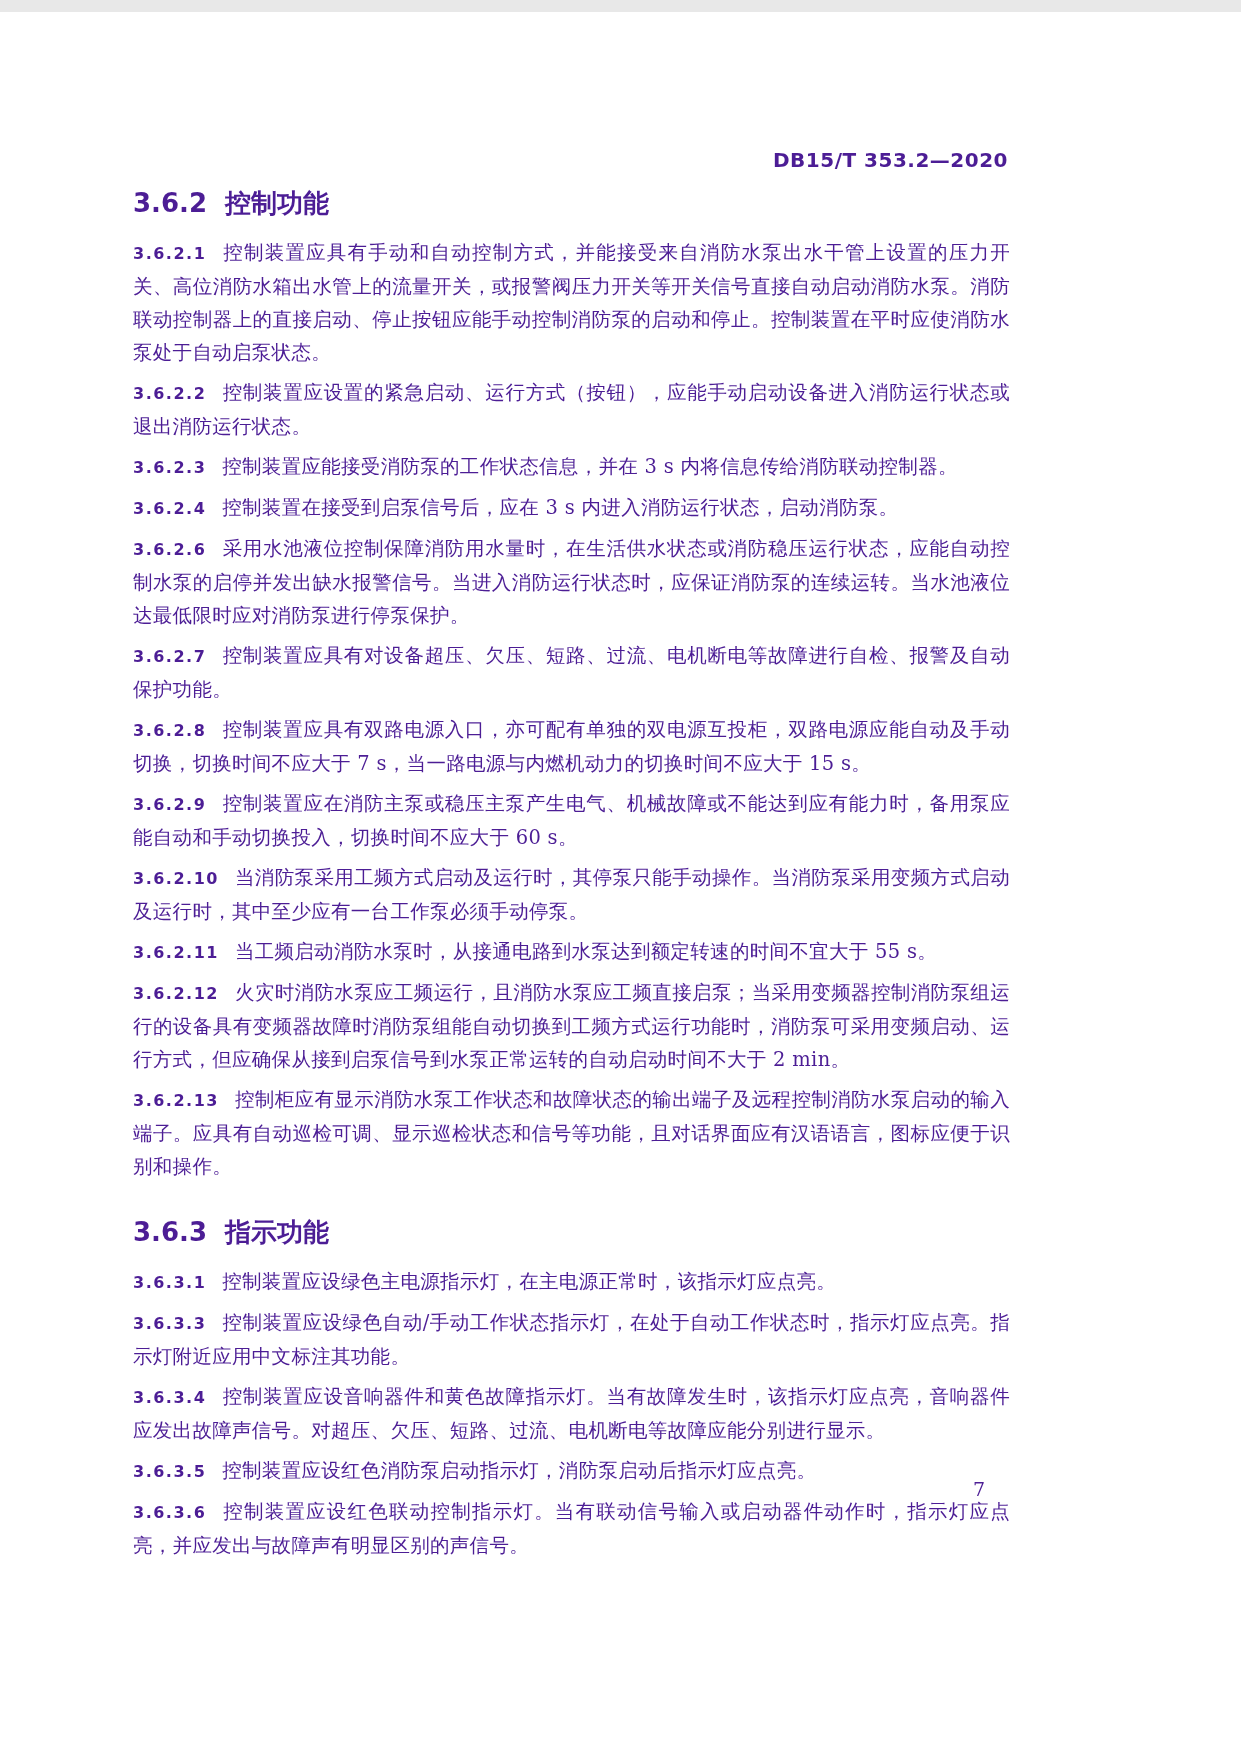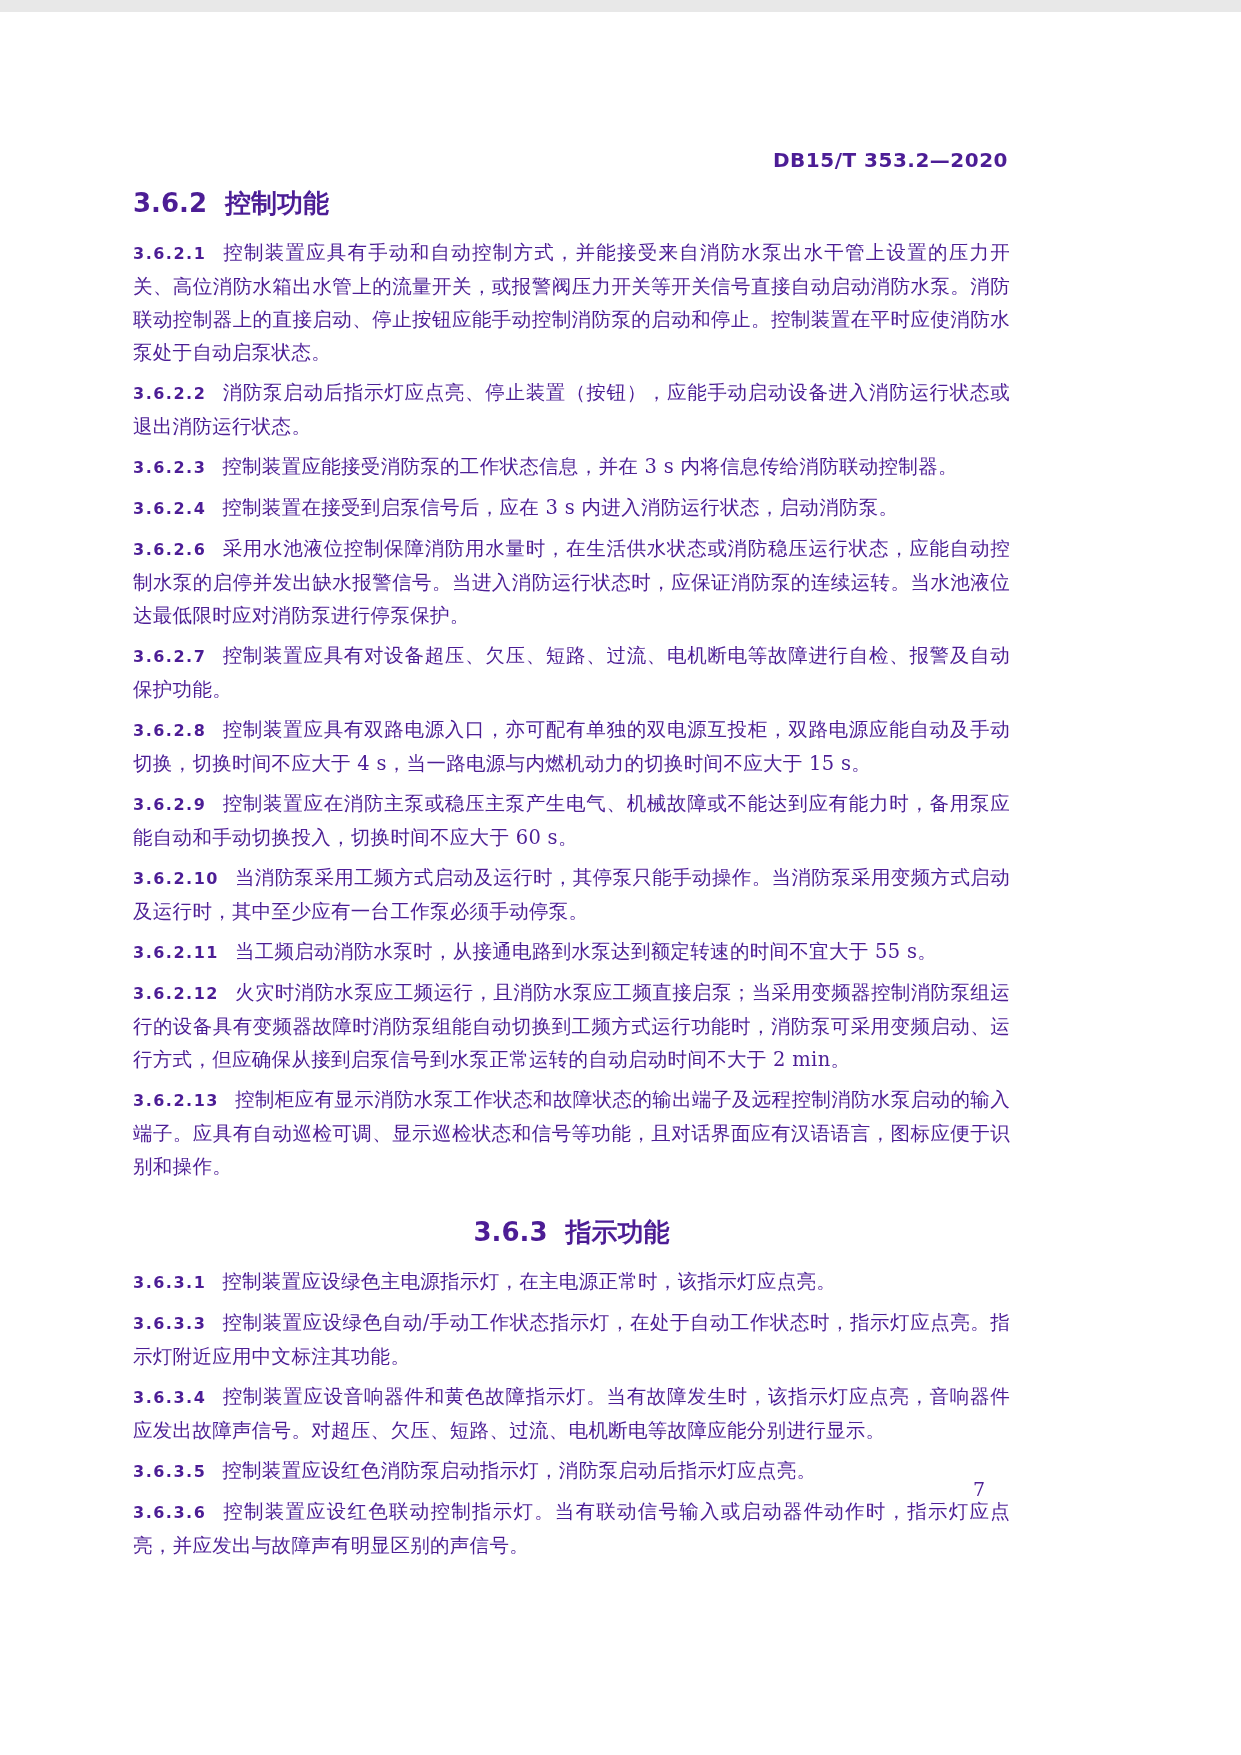--- a/index.html
+++ b/index.html
@@ -35,21 +35,20 @@
   }
   .heading {
     font-family: "DejaVu Sans", "Liberation Sans", sans-serif;
     font-weight: 700;
     font-size: 26px;
     margin: 0 0 18px 0;
     line-height: 30px;
   }
   .heading.spaced-top {
     margin-top: 34px;
-    text-align: center;
   }
   .heading .num {
     margin-right: 18px;
   }
   .clause {
     font-size: 19.5px;
     line-height: 33px;
     text-align: justify;
     margin: 0 0 7px 0;
     letter-spacing: 0.3px;
@@ -74,32 +73,32 @@
 <div class="page">
 
   <div class="doc-code">DB15/T 353.2—2020</div>
 
   <div class="content">
 
     <h3 class="heading"><span class="num">3.6.2</span><span>控制功能</span></h3>
 
     <p class="clause"><span class="num">3.6.2.1</span><span>控制装置应具有手动和自动控制方式，并能接受来自消防水泵出水干管上设置的压力开关、高位消防水箱出水管上的流量开关，或报警阀压力开关等开关信号直接自动启动消防水泵。消防联动控制器上的直接启动、停止按钮应能手动控制消防泵的启动和停止。控制装置在平时应使消防水泵处于自动启泵状态。</span></p>
 
-    <p class="clause"><span class="num">3.6.2.2</span><span>消防泵启动后指示灯应点亮、停止装置（按钮），应能手动启动设备进入消防运行状态或退出消防运行状态。</span></p>
+    <p class="clause"><span class="num">3.6.2.2</span><span>控制装置应设置的紧急启动、运行方式（按钮），应能手动启动设备进入消防运行状态或退出消防运行状态。</span></p>
 
     <p class="clause"><span class="num">3.6.2.3</span><span>控制装置应能接受消防泵的工作状态信息，并在 3 s 内将信息传给消防联动控制器。</span></p>
 
     <p class="clause"><span class="num">3.6.2.4</span><span>控制装置在接受到启泵信号后，应在 3 s 内进入消防运行状态，启动消防泵。</span></p>
 
 
     <p class="clause"><span class="num">3.6.2.6</span><span>采用水池液位控制保障消防用水量时，在生活供水状态或消防稳压运行状态，应能自动控制水泵的启停并发出缺水报警信号。当进入消防运行状态时，应保证消防泵的连续运转。当水池液位达最低限时应对消防泵进行停泵保护。</span></p>
 
     <p class="clause"><span class="num">3.6.2.7</span><span>控制装置应具有对设备超压、欠压、短路、过流、电机断电等故障进行自检、报警及自动保护功能。</span></p>
 
-    <p class="clause"><span class="num">3.6.2.8</span><span>控制装置应具有双路电源入口，亦可配有单独的双电源互投柜，双路电源应能自动及手动切换，切换时间不应大于 4 s，当一路电源与内燃机动力的切换时间不应大于 15 s。</span></p>
+    <p class="clause"><span class="num">3.6.2.8</span><span>控制装置应具有双路电源入口，亦可配有单独的双电源互投柜，双路电源应能自动及手动切换，切换时间不应大于 7 s，当一路电源与内燃机动力的切换时间不应大于 15 s。</span></p>
 
     <p class="clause"><span class="num">3.6.2.9</span><span>控制装置应在消防主泵或稳压主泵产生电气、机械故障或不能达到应有能力时，备用泵应能自动和手动切换投入，切换时间不应大于 60 s。</span></p>
 
     <p class="clause"><span class="num">3.6.2.10</span><span>当消防泵采用工频方式启动及运行时，其停泵只能手动操作。当消防泵采用变频方式启动及运行时，其中至少应有一台工作泵必须手动停泵。</span></p>
 
     <p class="clause"><span class="num">3.6.2.11</span><span>当工频启动消防水泵时，从接通电路到水泵达到额定转速的时间不宜大于 55 s。</span></p>
 
     <p class="clause"><span class="num">3.6.2.12</span><span>火灾时消防水泵应工频运行，且消防水泵应工频直接启泵；当采用变频器控制消防泵组运行的设备具有变频器故障时消防泵组能自动切换到工频方式运行功能时，消防泵可采用变频启动、运行方式，但应确保从接到启泵信号到水泵正常运转的自动启动时间不大于 2 min。</span></p>
 
     <p class="clause"><span class="num">3.6.2.13</span><span>控制柜应有显示消防水泵工作状态和故障状态的输出端子及远程控制消防水泵启动的输入端子。应具有自动巡检可调、显示巡检状态和信号等功能，且对话界面应有汉语语言，图标应便于识别和操作。</span></p>

